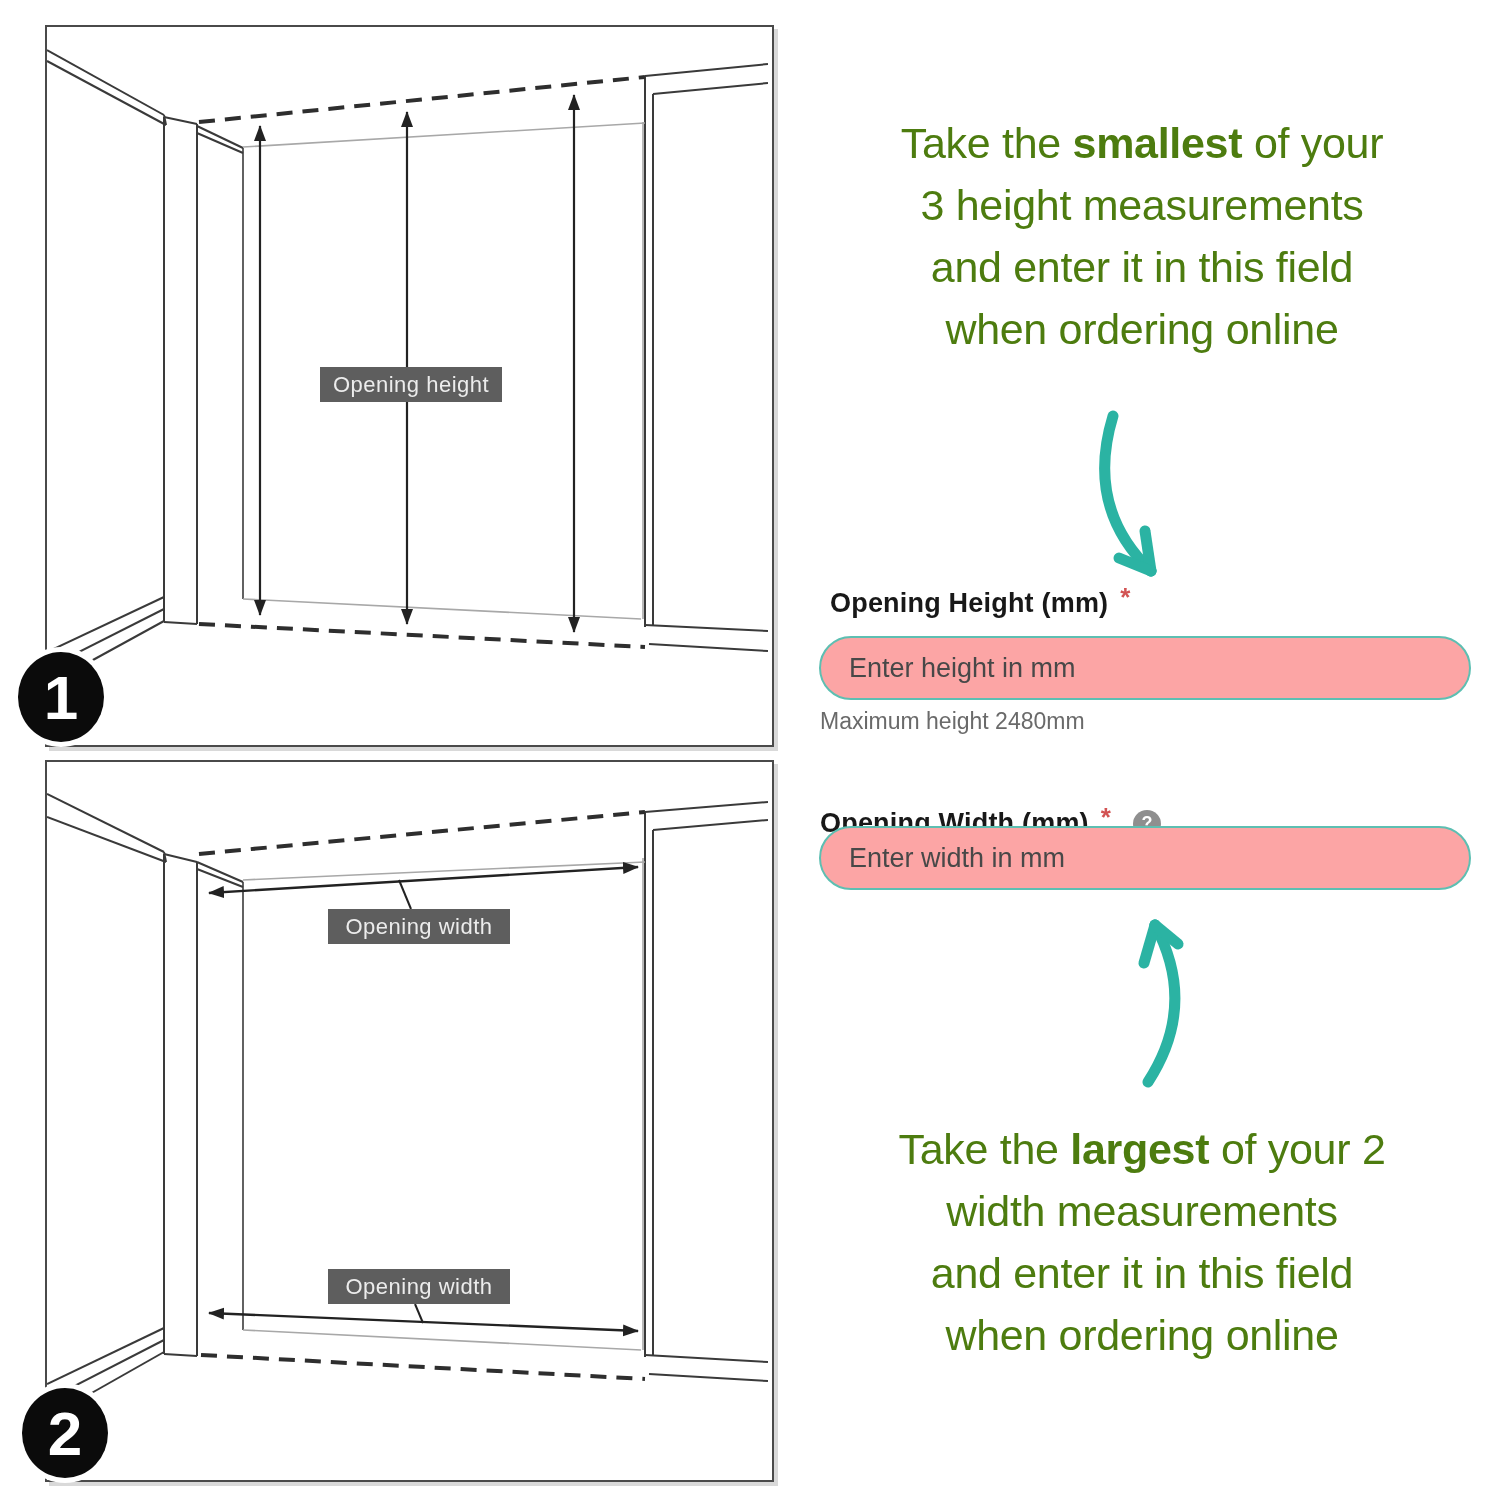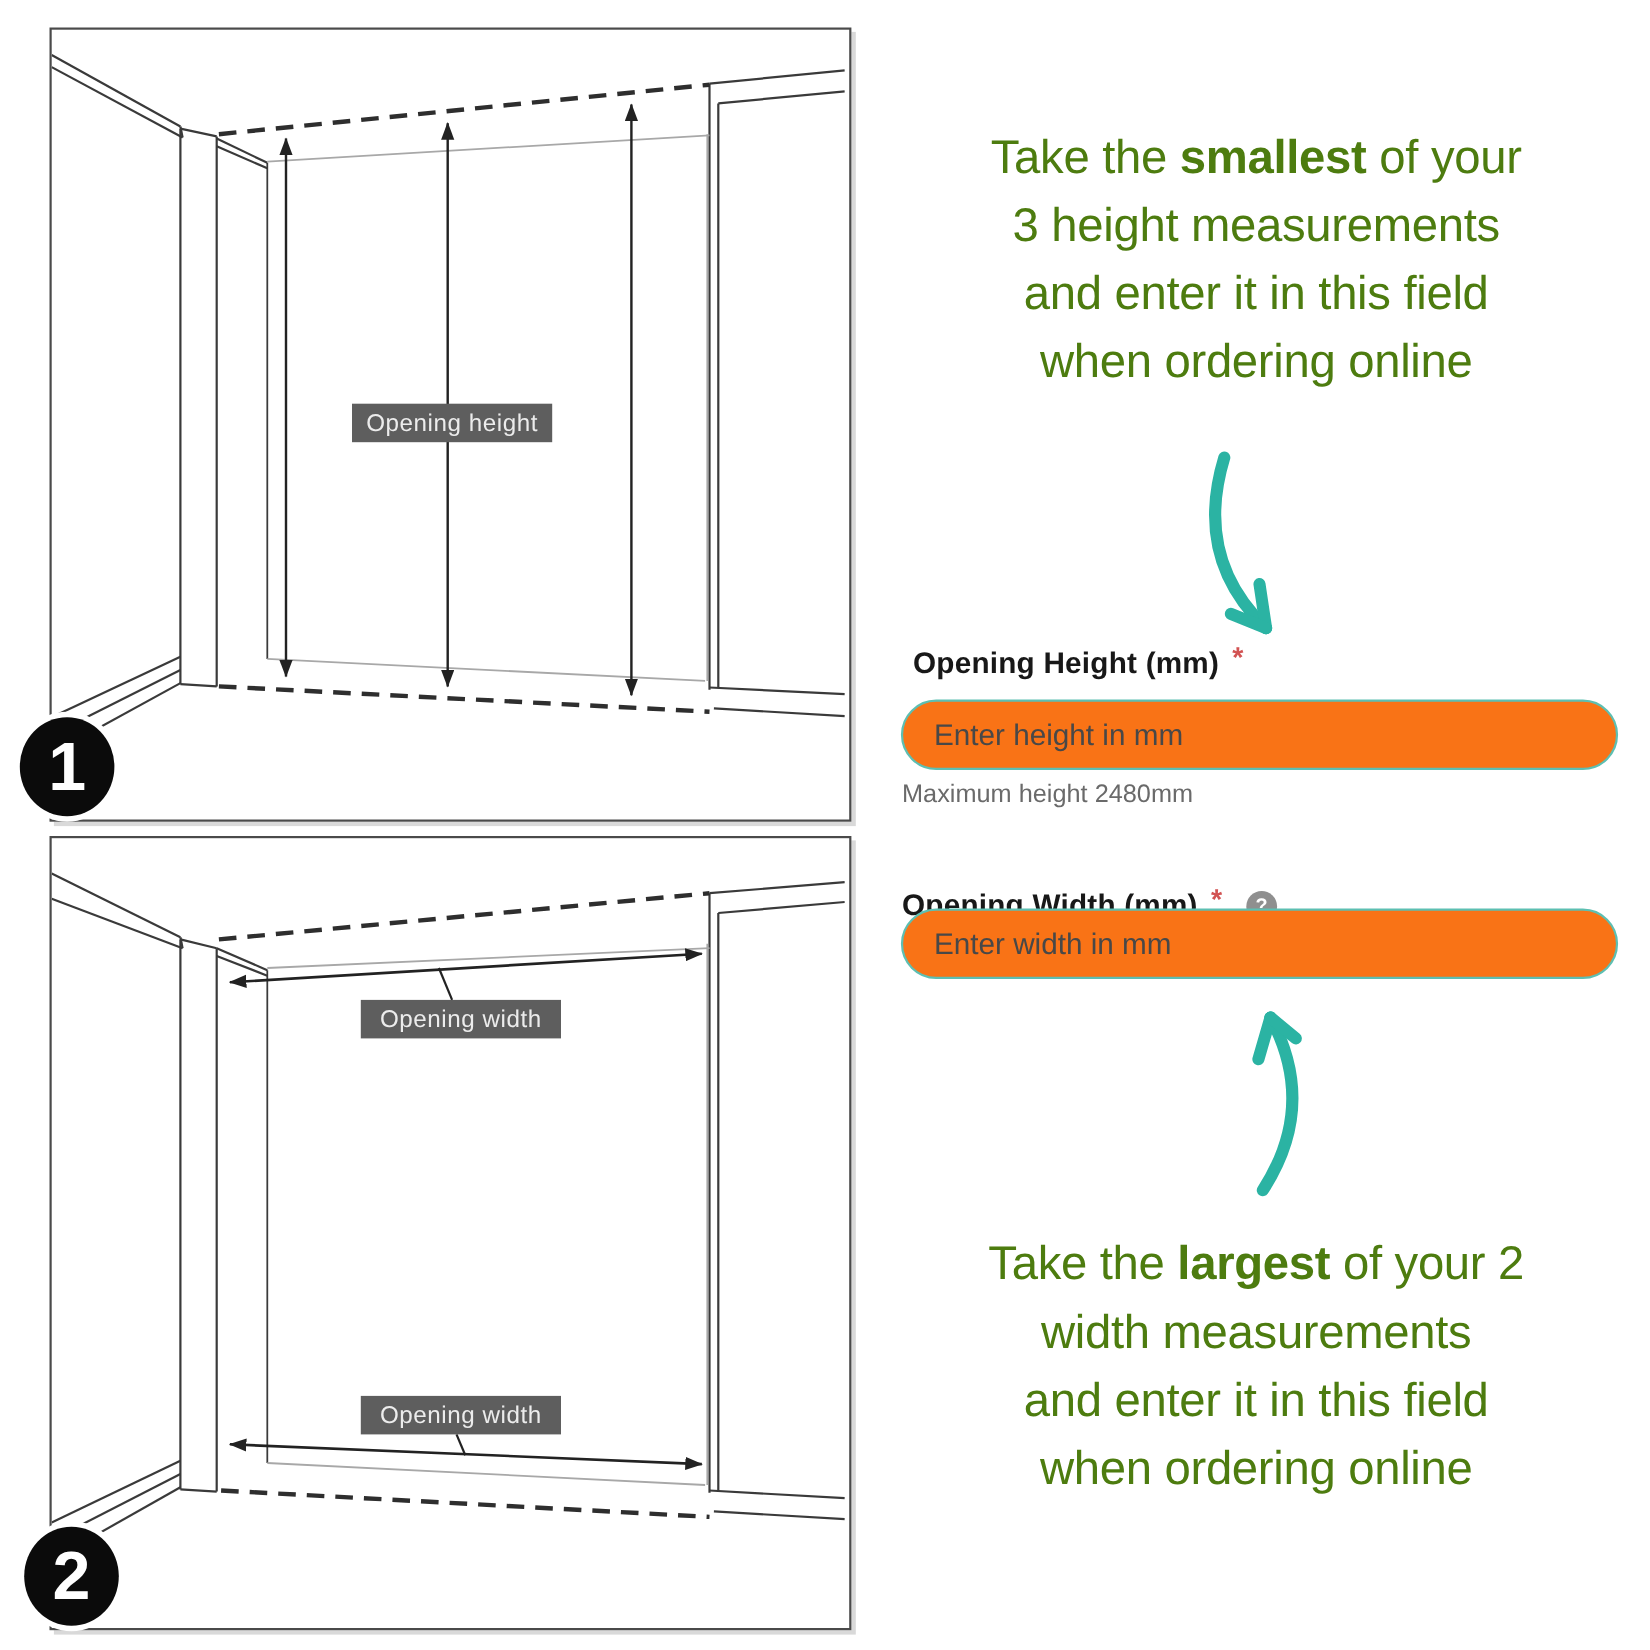--- a/index.html
+++ b/index.html
@@ -26,21 +26,21 @@
   .instruction b{font-weight:700;}
   .teal-arrow{position:absolute;}
 
   .field-label-row{position:absolute;display:flex;align-items:center;}
   .field-label{font-size:27px;font-weight:700;color:#181818;letter-spacing:.2px;}
   .req{color:#d25353;font-size:26px;font-weight:700;margin-left:12px;transform:translateY(-6px);}
   .help-badge{width:28px;height:28px;border-radius:50%;background:#8f8f8f;color:#ffffff;
               font-size:18px;font-weight:700;display:flex;align-items:center;justify-content:center;
               margin-left:22px;cursor:pointer;}
   .pill-input{position:absolute;width:652px;height:64px;box-sizing:border-box;
-              border:2px solid #5dbfb2;border-radius:32px;background:#f97316;
+              border:2px solid #5dbfb2;border-radius:32px;background:#fca5a5;
               padding:0 28px;font-family:"Liberation Sans",sans-serif;font-size:27px;color:#333;outline:none;}
   .pill-input::placeholder{color:#484848;opacity:1;}
   .helper-text{position:absolute;font-size:23px;color:#6a6a6a;}
 </style>
 </head>
 <body>
 
 <div class="page">
 
   <div class="diagram" style="left:45px;top:25px;">

